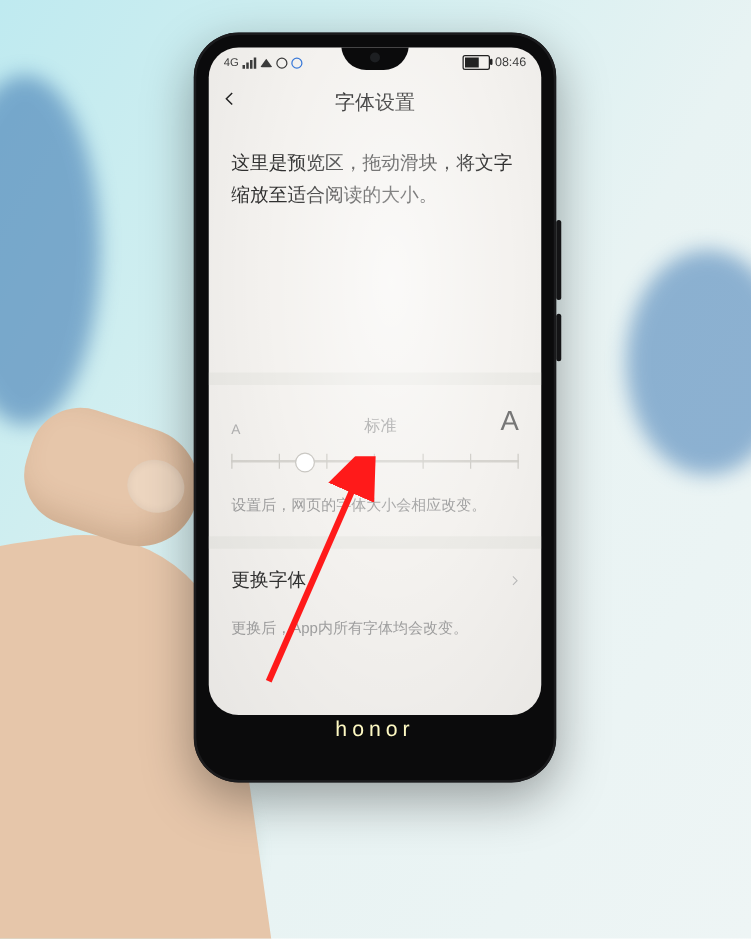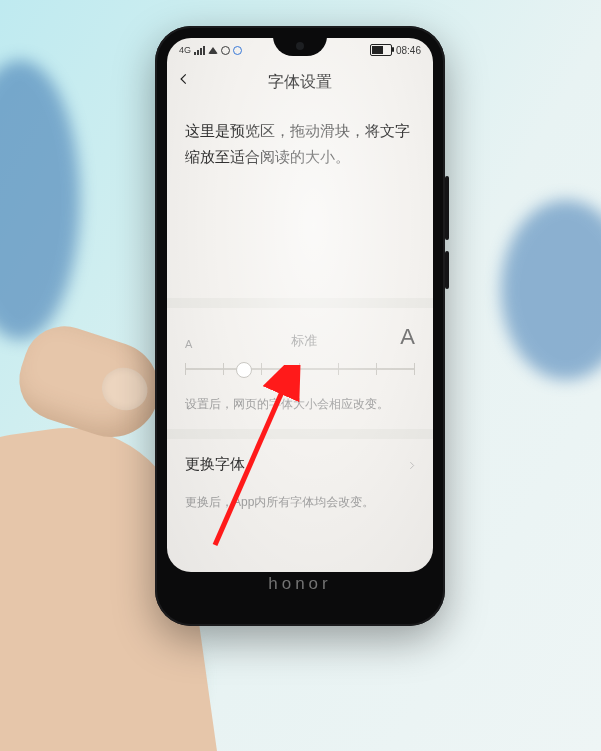--- a/index.html
+++ b/index.html
@@ -34,21 +34,21 @@
   .screen:after{content:"";position:absolute;inset:0;pointer-events:none;
     background:radial-gradient(ellipse at 55% 35%,rgba(255,255,255,.6) 0%,rgba(255,255,255,0) 45%,rgba(0,0,0,.05) 100%);}
 
   
   .notch{position:absolute;left:50%;top:-2px;transform:translateX(-50%);width:54px;height:20px;
     background:#0b0b0c;border-radius:0 0 26px 26px;z-index:5;}
   .notch .dot{position:absolute;left:50%;top:6px;transform:translateX(-50%);width:8px;height:8px;
     background:#1d1f22;border-radius:50%;}
 
   
-  .chin{position:absolute;left:0;right:0;bottom:12px;height:40px;color:#737373;text-align:center;
+  .chin{position:absolute;left:0;right:0;bottom:12px;height:40px;color:#fef9c3;text-align:center;
     font-size:17px;letter-spacing:4px;font-family:Arial,sans-serif;}
 
   
   .status-bar{position:relative;height:20px;padding:2px 12px 0;display:flex;align-items:center;
     justify-content:space-between;font-size:10px;color:#3c3c3c;}
   .status-left{display:flex;align-items:center;gap:3px;}
   .status-right{display:flex;align-items:center;gap:4px;}
   .sig{display:flex;align-items:flex-end;gap:1px;}
   .sig span{width:2px;background:#3c3c3c;}
   .sig span:nth-child(1){height:3px;} .sig span:nth-child(2){height:5px;}

